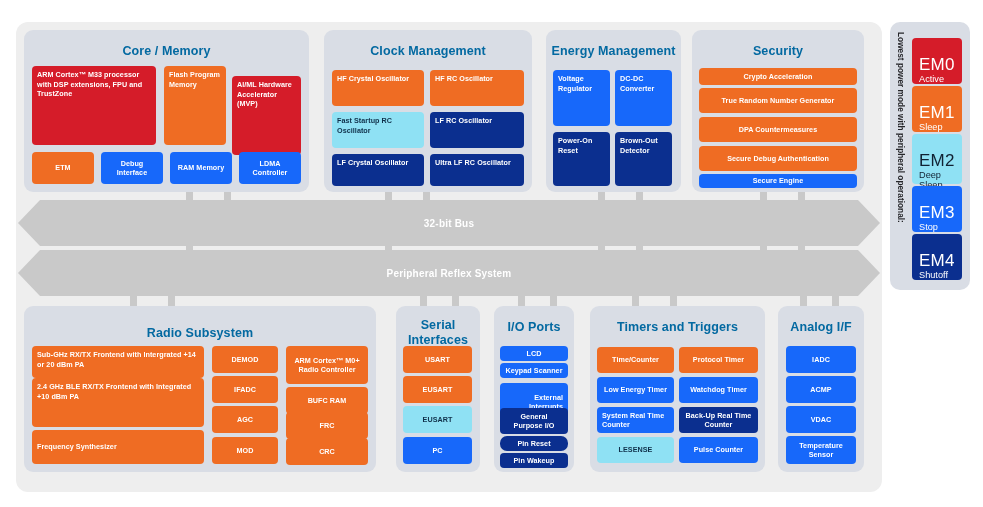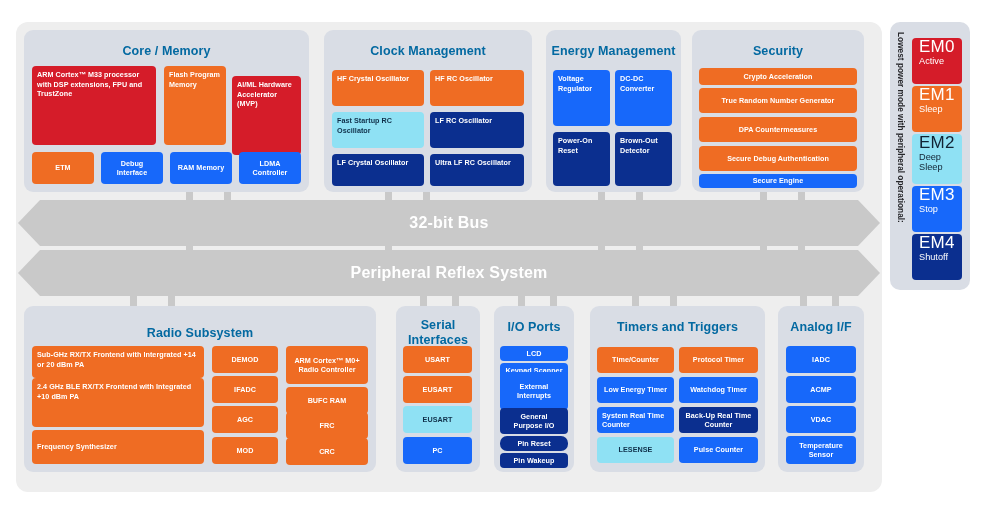--- a/index.html
+++ b/index.html
@@ -20,31 +20,31 @@
   .red{background:#d51c29;}
   .orange{background:#ef6c23;}
   .blue{background:#1768fa;}
   .navy{background:#0b2f8f;}
   .cyan{background:#8fe1f4;color:#10304a;}
 
   
   .bus{position:absolute;height:46px;}
   .bus .body{position:absolute;left:22px;right:22px;top:0;bottom:0;background:#c9c9c9;
              display:flex;align-items:center;justify-content:center;}
-  .bus .lbl{font-size:16px;font-weight:700;color:#ffffff;letter-spacing:.2px;}
+  .bus .lbl{font-size:10px;font-weight:700;color:#ffffff;letter-spacing:.2px;}
   .bus .ar-l,.bus .ar-r{position:absolute;top:0;width:0;height:0;border-top:23px solid transparent;border-bottom:23px solid transparent;}
   .bus .ar-l{left:0;border-right:22px solid #c9c9c9;}
   .bus .ar-r{right:0;border-left:22px solid #c9c9c9;}
   .conn{position:absolute;background:#c9c9c9;width:7px;}
 
   
   .em-panel{position:absolute;background:#d9dde5;border-radius:10px;}
   .em-vert{position:absolute;font-size:8.3px;font-weight:700;color:#26262a;
            writing-mode:vertical-rl;text-orientation:mixed;white-space:nowrap;}
-  .em-blk{position:absolute;border-radius:4px;color:#fff;padding:0 7px;box-sizing:border-box;}
+  .em-blk{position:absolute;border-radius:4px;color:#fff;padding:18px 7px;box-sizing:border-box;}
   .em-blk .t{font-size:17px;font-weight:400;line-height:1.04;letter-spacing:.2px;}
   .em-blk .s{font-size:9.2px;font-weight:400;line-height:1.12;}
   .em-blk.cyan{color:#123; }
 </style>
 </head>
 <body>
 
 <div id="stage">
 
   <div class="frame" style="left:16px;top:22px;width:866px;height:470px;"></div>
@@ -151,21 +151,21 @@
   <div class="blk orange c" style="left:403px;top:346px;width:69px;height:27px;">USART</div>
   <div class="blk orange c" style="left:403px;top:376px;width:69px;height:27px;">EUSART</div>
   <div class="blk cyan c" style="left:403px;top:406px;width:69px;height:27px;">EUSART</div>
   <div class="blk blue c" style="left:403px;top:437px;width:69px;height:27px;">PC</div>
 
   <div class="panel" style="left:494px;top:306px;width:80px;height:166px;">
     <div class="panel-title" style="top:14px;">I/O Ports</div>
   </div>
   <div class="blk blue c" style="left:500px;top:346px;width:68px;height:15px;">LCD</div>
   <div class="blk blue c" style="left:500px;top:363px;width:68px;height:15px;">Keypad Scanner</div>
-  <div class="blk blue c" style="left:500px;top:372px;width:68px;height:38px;">External Interrupts</div>
+  <div class="blk blue c" style="left:500px;top:383px;width:68px;height:38px;text-align:right;">External Interrupts</div>
   <div class="blk navy c" style="left:500px;top:408px;width:68px;height:26px;">General Purpose I/O</div>
   <div class="blk navy c" style="left:500px;top:436px;width:68px;height:15px;border-radius:7px;">Pin Reset</div>
   <div class="blk navy c" style="left:500px;top:453px;width:68px;height:15px;">Pin Wakeup</div>
 
   <div class="panel" style="left:590px;top:306px;width:175px;height:166px;">
     <div class="panel-title" style="top:14px;">Timers and Triggers</div>
   </div>
   <div class="blk orange c" style="left:597px;top:347px;width:77px;height:26px;">Time/Counter</div>
   <div class="blk orange c" style="left:679px;top:347px;width:79px;height:26px;">Protocol Timer</div>
   <div class="blk blue c" style="left:597px;top:377px;width:77px;height:26px;">Low Energy Timer</div>

